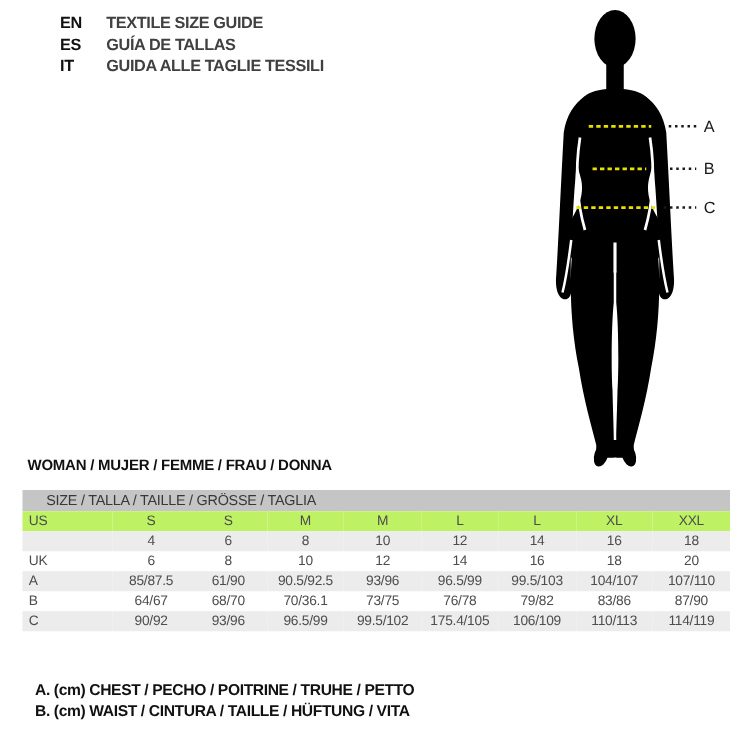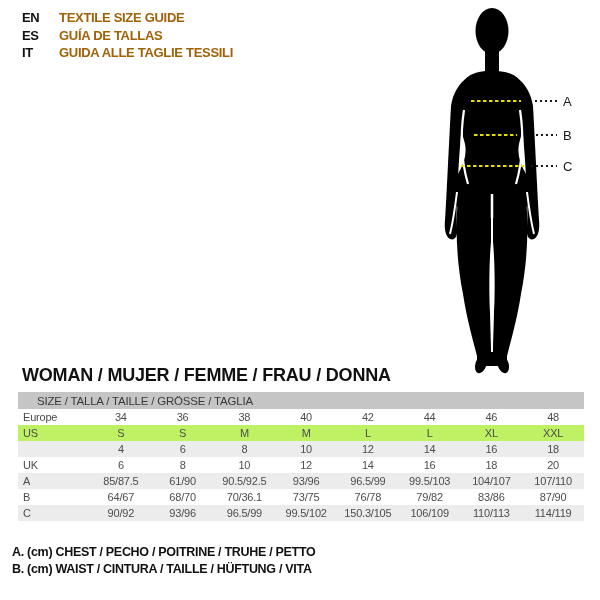--- a/index.html
+++ b/index.html
@@ -3,43 +3,43 @@
 <meta charset="utf-8">
 <style>
   html,body{margin:0;padding:0;}
   body{
     width:600px;height:600px;position:relative;background:#ffffff;
     font-family:"Liberation Sans",sans-serif;overflow:hidden;
   }
   
   .lang-block{position:absolute;left:22px;top:9px;}
   .lang-line{display:flex;height:17.5px;align-items:center;}
-  .lang-code{width:37px;font-size:13px;font-weight:700;letter-spacing:-0.3px;color:#111;}
-  .lang-title{font-size:13px;font-weight:700;letter-spacing:-0.3px;color:#a16207;white-space:nowrap;}
+  .lang-code{width:37px;font-size:13px;font-weight:700;letter-spacing:-0.3px;color:#111;margin-left:26px;}
+  .lang-title{font-size:13px;font-weight:700;letter-spacing:-0.3px;color:#404040;white-space:nowrap;}
 
   
   .figure-wrap{position:absolute;left:405px;top:2px;width:190px;height:378px;}
   .marker-label{font-size:13px;fill:#1a1a1a;font-family:"Liberation Sans",sans-serif;}
 
   
-  .section-title{position:absolute;left:22px;top:365px;font-size:18px;font-weight:700;
+  .section-title{position:absolute;left:22px;top:365px;font-size:12px;font-weight:700;
     letter-spacing:-0.2px;color:#111;white-space:nowrap;}
 
   
   table.size-table{position:absolute;left:18px;top:392px;width:566px;
     border-collapse:collapse;table-layout:fixed;font-size:11px;color:#4d4d4d;}
   table.size-table td{height:16px;padding:0;text-align:center;vertical-align:middle;
     letter-spacing:-0.2px;white-space:nowrap;}
   table.size-table td.header-cell{height:17px;text-align:left;padding-left:19px;
     color:#383838;font-size:11.5px;}
   table.size-table td.label{text-align:left;padding-left:5px;}
   col.label-col{width:72px;}
 
   
-  .legend{position:absolute;left:12px;top:544px;}
+  .legend{position:absolute;left:28px;top:544px;}
   .legend-line{height:16.5px;display:flex;align-items:center;font-size:12.5px;
     font-weight:700;letter-spacing:-0.3px;color:#111;white-space:nowrap;}
 </style>
 </head>
 <body>
 
 <div class="lang-block">
     <div class="lang-line">
       <span class="lang-code">EN</span>
       <span class="lang-title">TEXTILE SIZE GUIDE</span>
@@ -101,31 +101,20 @@
       <col>
       <col>
       <col>
       <col>
       <col>
   </colgroup>
   <tbody>
     <tr>
       <td class="header-cell" colspan="9" style="background: rgb(197, 197, 197);">SIZE / TALLA / TAILLE / GRÖSSE / TAGLIA</td>
     </tr>
-  <tr>
-        <td class="label">Europe</td>
-        <td>34</td>
-        <td>36</td>
-        <td>38</td>
-        <td>40</td>
-        <td>42</td>
-        <td>44</td>
-        <td>46</td>
-        <td>48</td>
-      </tr>
       <tr style="background: #bef264;">
         <td class="label">US</td>
         <td>S</td>
         <td>S</td>
         <td>M</td>
         <td>M</td>
         <td>L</td>
         <td>L</td>
         <td>XL</td>
         <td>XXL</td>
@@ -173,21 +162,21 @@
         <td>79/82</td>
         <td>83/86</td>
         <td>87/90</td>
       </tr>
       <tr style="background: rgb(236, 236, 236);">
         <td class="label">C</td>
         <td>90/92</td>
         <td>93/96</td>
         <td>96.5/99</td>
         <td>99.5/102</td>
-        <td>150.3/105</td>
+        <td>175.4/105</td>
         <td>106/109</td>
         <td>110/113</td>
         <td>114/119</td>
       </tr>
     </tbody>
 </table>
 
 <div class="legend">
     <div class="legend-line">A. (cm) CHEST / PECHO / POITRINE / TRUHE / PETTO</div>
     <div class="legend-line">B. (cm) WAIST / CINTURA / TAILLE / HÜFTUNG / VITA</div>

